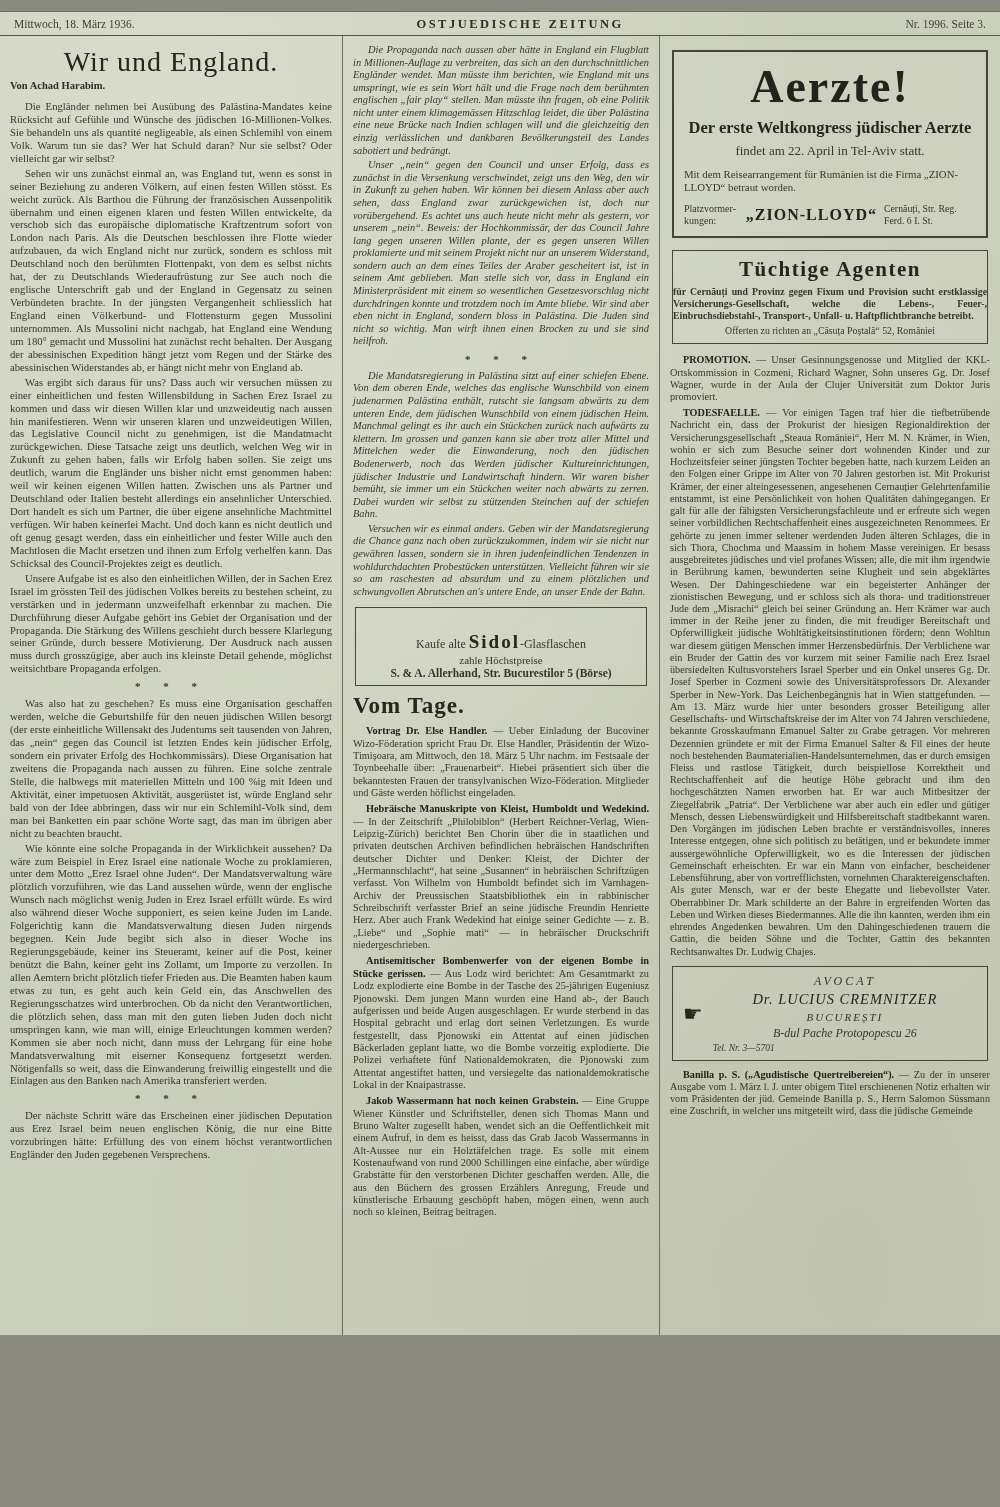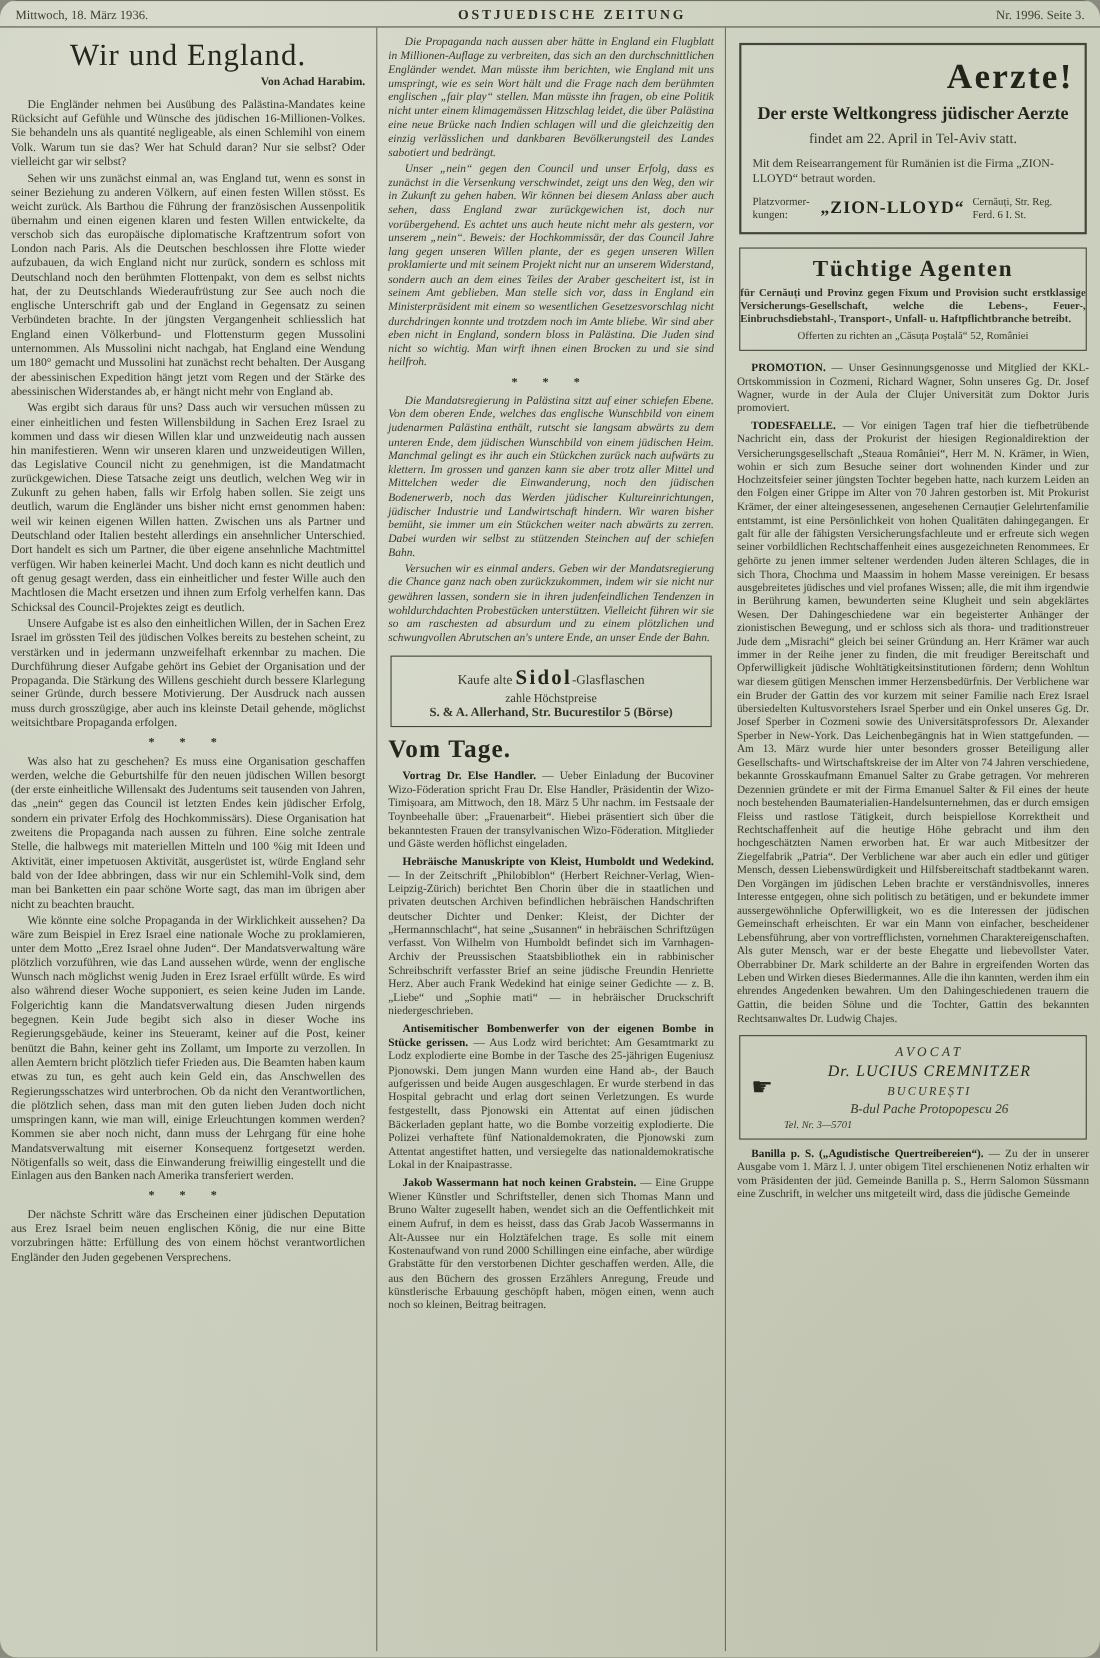--- a/index.html
+++ b/index.html
@@ -1,63 +1,62 @@
 <!DOCTYPE html>
 <html lang="de"><head>
 <meta charset="utf-8">
 <style>
   * { box-sizing: border-box; margin: 0; padding: 0; }
   html,body { background:#8a8a80; }
   .page {
-    width: 1000px; height: 1507px; margin: 0 auto; position: relative; overflow: hidden;
+    width: 1000px; height: 1324px; margin: 11px auto; position: relative; overflow: hidden;
     background-color: #cbcfbd;
     background-image:
       radial-gradient(ellipse at 18% 8%, rgba(255,255,248,0.28), transparent 55%),
       radial-gradient(ellipse at 85% 95%, rgba(110,104,74,0.12), transparent 60%),
       radial-gradient(ellipse at 55% 50%, rgba(255,255,245,0.10), transparent 70%);
     color: #37362d;
     font-family: "Liberation Serif", "DejaVu Serif", serif;
-    border-radius: 16px;
   }
   
   .pg-header {
     display: flex; align-items: baseline; justify-content: space-between;
     padding: 5px 14px 3px 14px;
     border-top: 1px solid #6f6d5f;
     border-bottom: 1px solid #55544a;
     font-size: 11.5px;
   }
   .pg-header .masthead { font-weight: bold; letter-spacing: 2.5px; font-size: 12.5px; color:#2e2d25; }
   .pg-header .edge { color:#3f3e34; }
   
   .cols { display: flex; height: 1476px; }
   .col { overflow: hidden; padding: 8px 10px 6px 10px; }
   .col1 { width: 342px; }
   .col2 { width: 318px; border-left: 1px solid #6e6c5d; border-right: 1px solid #6e6c5d; }
   .col3 { width: 340px; }
   
   .title { text-align: center; font-size: 28px; font-weight: normal; letter-spacing: 1px; color:#26251e; margin: 2px 0 2px; }
-  .byline { text-align: right; font-size: 10.5px; font-weight: bold; margin: 0 0 9px; color:#2e2d25; }
+  .byline { text-align: left; font-size: 10.5px; font-weight: bold; margin: 0 0 9px; color:#2e2d25; }
   p.body { font-size: 10.7px; line-height: 1.21; text-align: justify; text-indent: 15px; margin-bottom: 2px; hyphens: auto; }
   .col2 p.body { font-size: 10.4px; font-style: italic; }
   .stars { text-align: center; font-weight: bold; letter-spacing: 10px; font-size: 11px; margin: 5px 0 5px; color:#2e2d25; }
   
   .ad { border: 1.5px solid #45443a; background: rgba(255,255,250,0.06); }
-  .sidol { margin: 9px 2px 7px; padding: 9px 4px 6px; text-align: center; }
+  .sidol { margin: 9px 2px 7px; padding: 23px 4px 6px; text-align: center; }
   .sidol-line1 { font-size: 12px; }
   .sidol-brand { font-weight: bold; font-size: 19px; letter-spacing: 2px; color:#26251e; }
   .sidol-line2 { font-size: 11px; margin-top: 1px; }
   .sidol-line3 { font-size: 11.5px; font-weight: bold; margin-top: 1px; }
   
   .vomtage-title { font-size: 23px; font-weight: bold; letter-spacing: 1px; margin: 4px 0 6px; color:#26251e; }
   p.news { font-size: 10.3px; line-height: 1.2; text-align: justify; text-indent: 13px; margin-bottom: 4px; hyphens: auto; }
   p.news .lead { color:#23221b; }
   
   .aerzte { border-width: 2.5px; margin: 6px 2px 12px; padding: 12px 10px 10px; }
-  .aerzte-title { text-align: right; font-size: 32px; font-weight: bold; letter-spacing: 2px; color:#23221b; line-height: 1; }
+  .aerzte-title { text-align: center; font-size: 46px; font-weight: bold; letter-spacing: 2px; color:#23221b; line-height: 1; }
   .aerzte-sub { text-align: center; font-size: 16.5px; font-weight: bold; margin-top: 8px; color:#26251e; }
   .aerzte-date { text-align: center; font-size: 13px; margin-top: 5px; }
   .aerzte-info { font-size: 10.8px; margin-top: 9px; line-height: 1.25; text-align: left; }
   .aerzte-platz { display: flex; align-items: center; gap: 7px; margin-top: 8px; }
   .platz-label { font-size: 10px; width: 74px; line-height: 1.15; }
   .platz-brand { font-size: 16px; font-weight: bold; letter-spacing: 1px; white-space: nowrap; color:#23221b; }
   .platz-addr { font-size: 9.8px; line-height: 1.2; }
   
   .agenten { margin: 0 2px 10px; padding: 6px 0 7px; }
   .agenten-title { text-align: center; font-size: 21px; font-weight: bold; letter-spacing: 1.5px; color:#26251e; }

